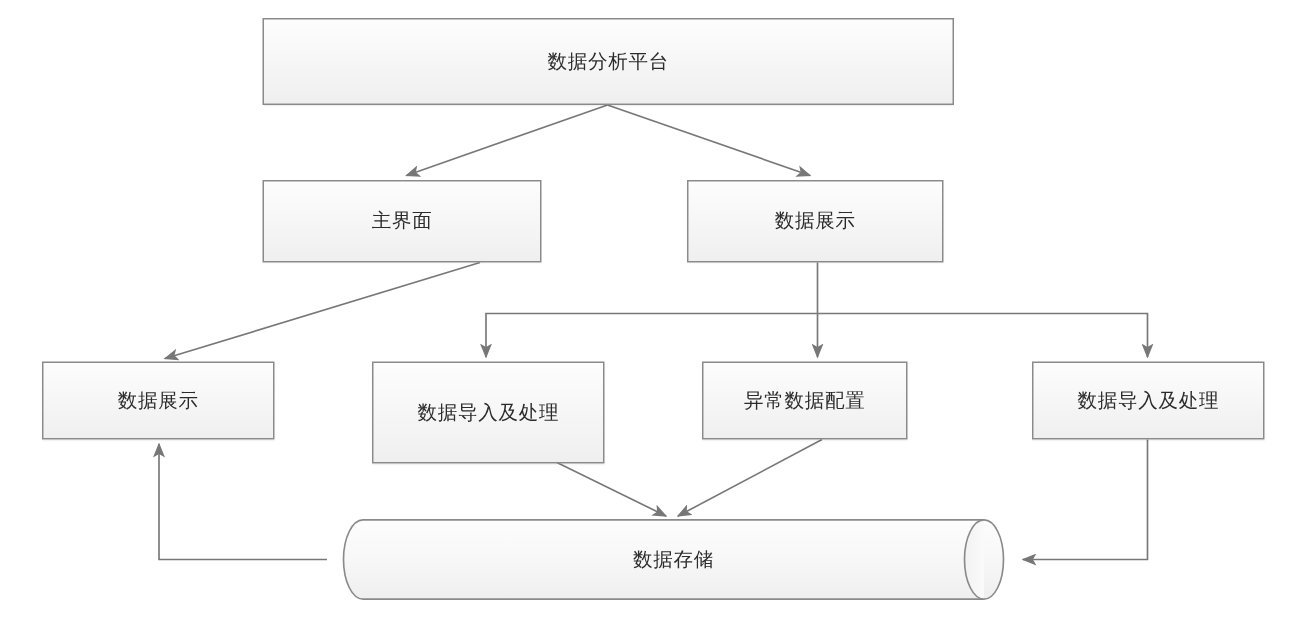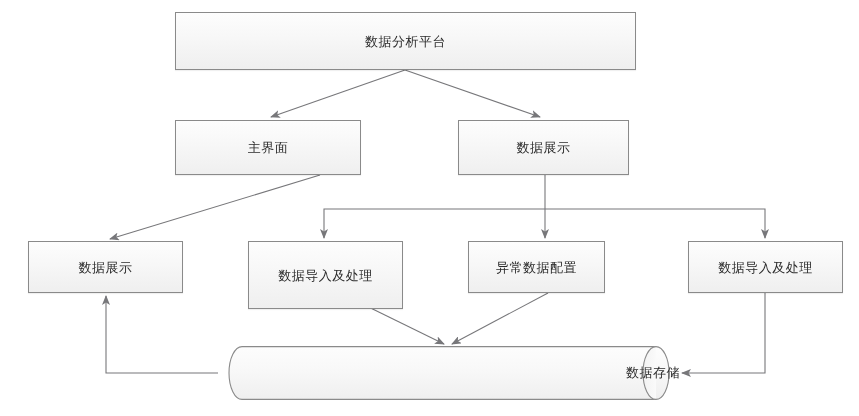--- a/index.html
+++ b/index.html
@@ -53,21 +53,21 @@
     height: 100%;
   }
   .cyl-label {
     position: absolute;
     left: 0;
     top: 0;
     width: 100%;
     height: 100%;
     display: flex;
     align-items: center;
-    justify-content: flex-end;
+    justify-content: center;
     color: #2b2b2b;
     font-size: 13px;
     letter-spacing: 0.5px;
     white-space: nowrap;
   }
 </style>
 </head>
 <body>
 
 <div id="canvas">

